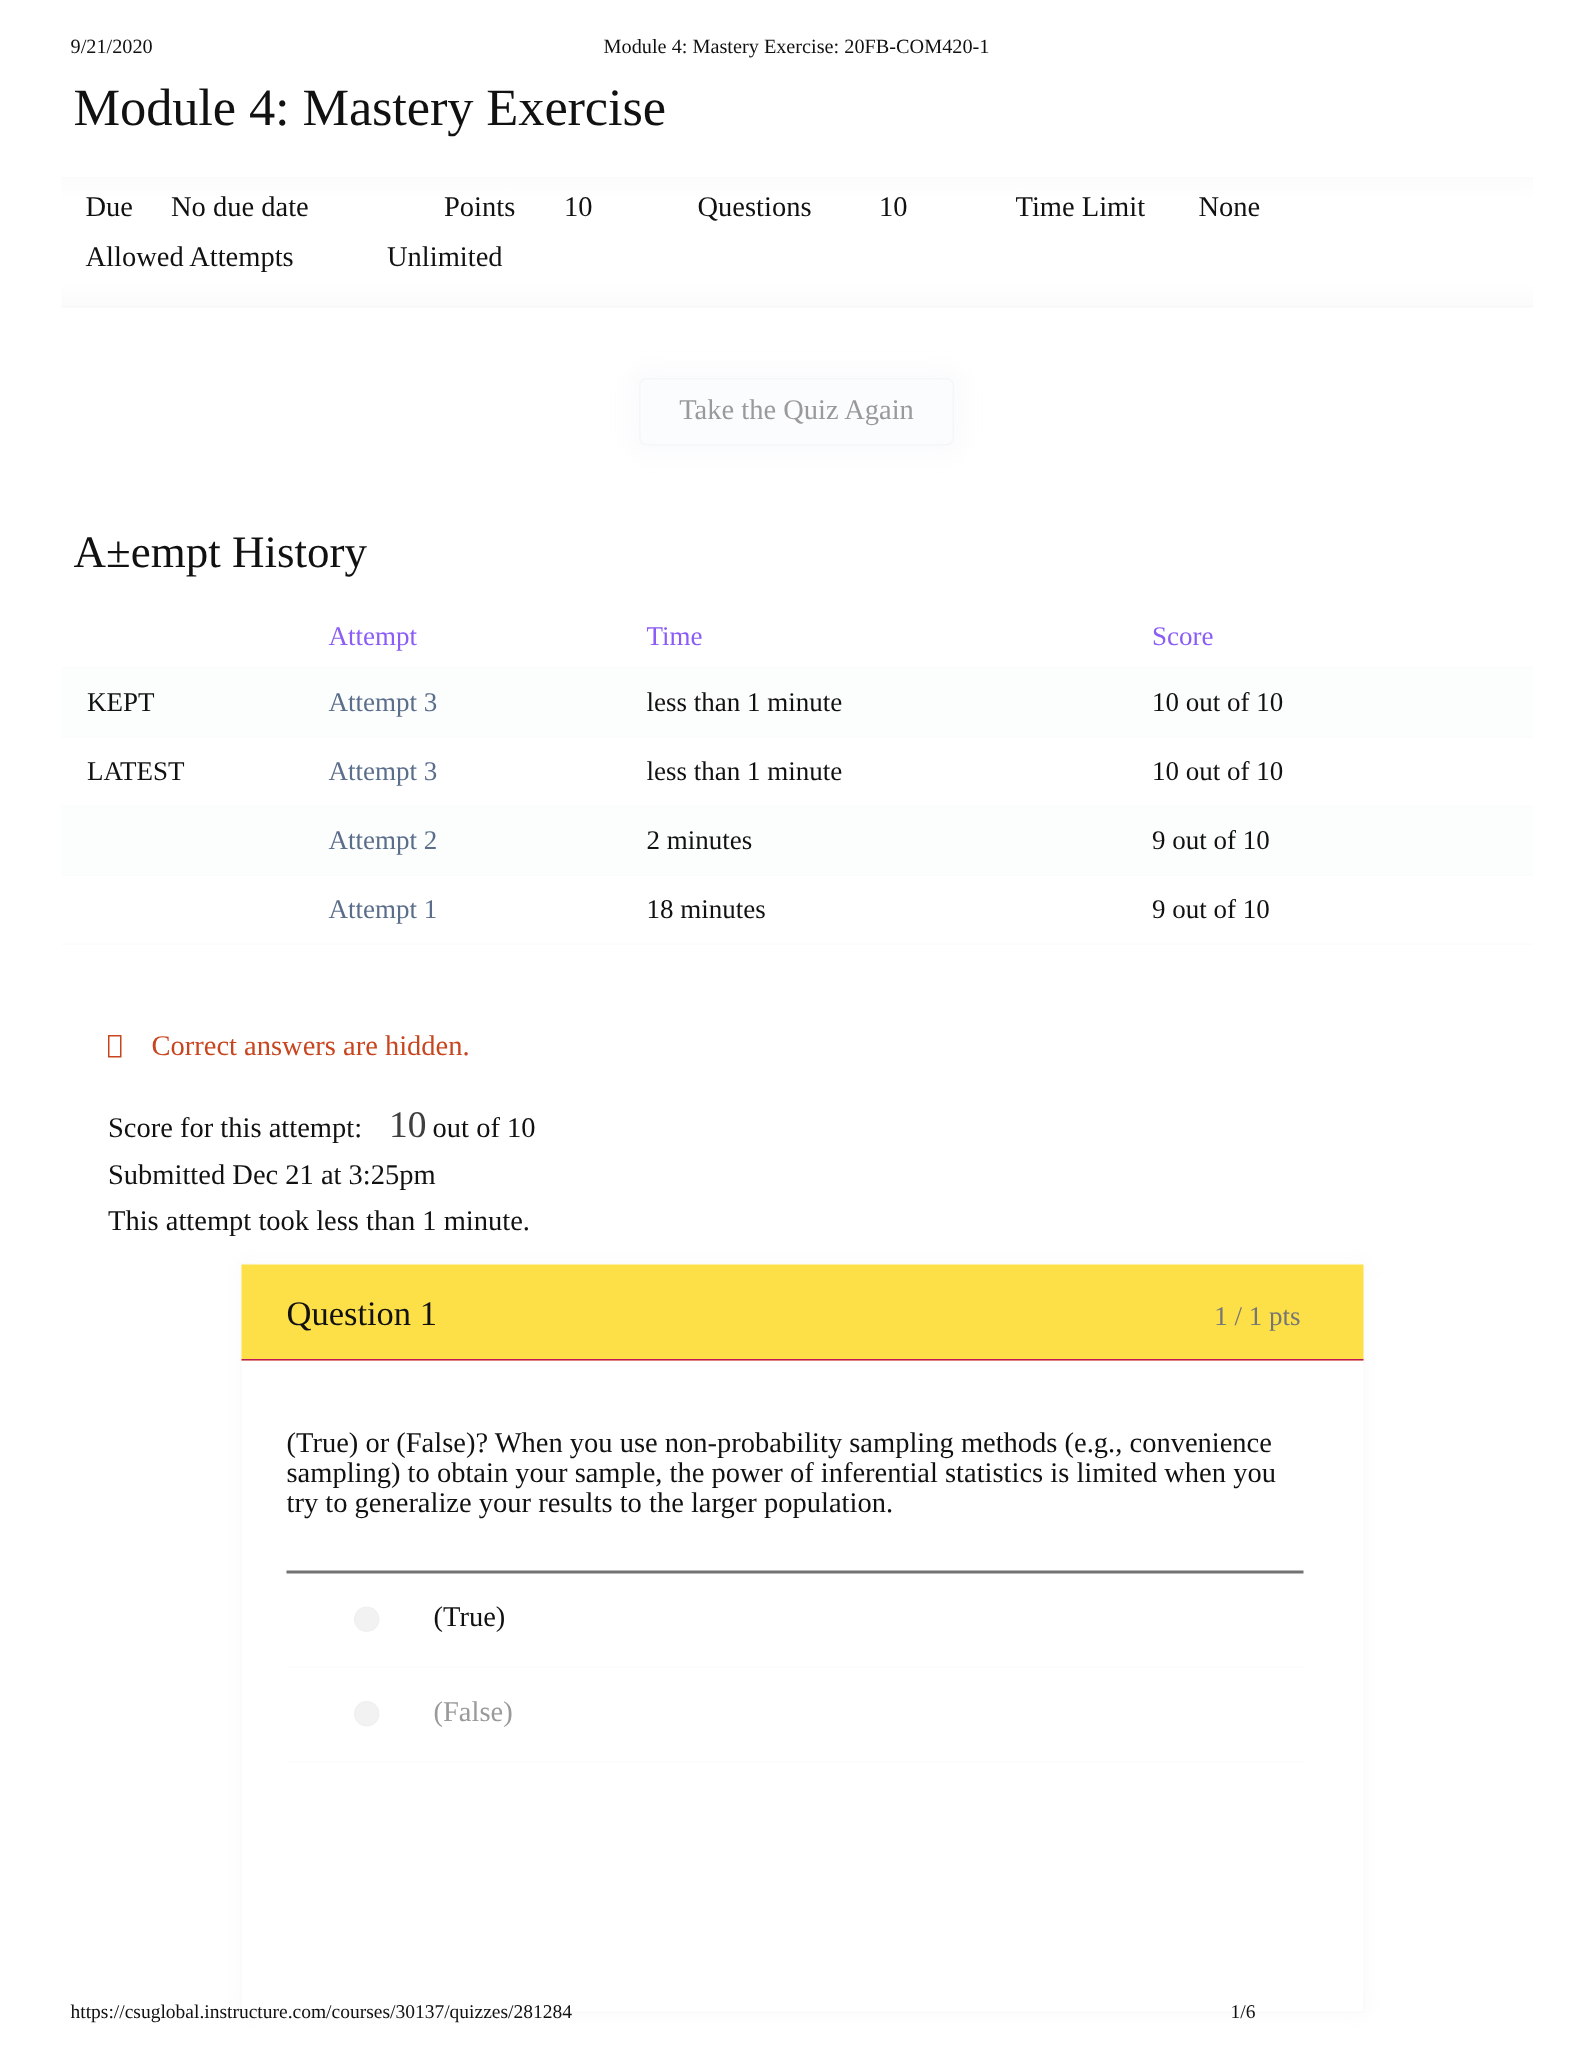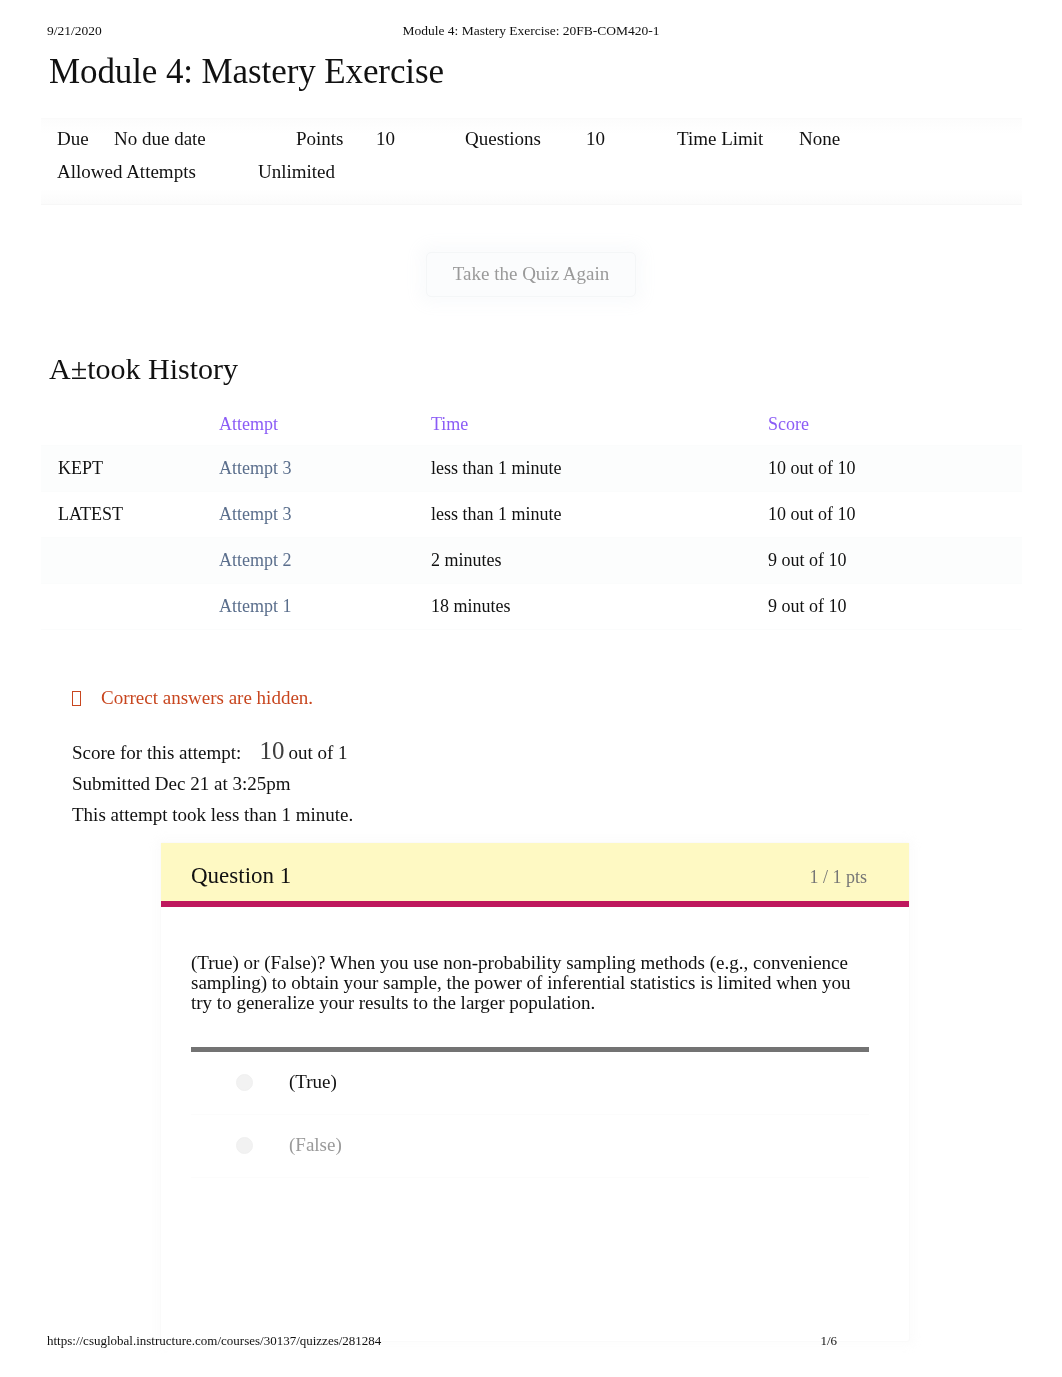--- a/index.html
+++ b/index.html
@@ -197,22 +197,22 @@
     width: 750px;
     height: 500px;
     background: #ffffff;
     border: 1px solid #fafafa;
     border-radius: 3px;
     box-shadow: 0 0 10px 4px rgba(252,252,252,0.9);
   }
   .q-header {
     position: relative;
     height: 64px;
-    border-bottom: 6px solid #be185d;
-    background: #fef9c3;
+    border-bottom: 1px solid #be185d;
+    background: #fde047;
   }
   .q-title {
     position: absolute;
     left: 30px;
     top: 20px;
     font-size: 23px;
     color: #111;
     white-space: nowrap;
   }
   .q-pts {
@@ -226,21 +226,21 @@
   .q-body {
     padding: 46px 40px 0 30px;
   }
   .q-text {
     font-size: 19px;
     line-height: 20px;
     color: #111;
   }
   .answers {
     margin-top: 34px;
-    border-top: 5px solid #737373;
+    border-top: 2px solid #737373;
   }
   .answer-row {
     position: relative;
     height: 63px;
     border-bottom: 1px solid #fcfcfc;
   }
   .answer-row .radio {
     position: absolute;
     left: 45px;
     top: 22px;
@@ -297,21 +297,21 @@
   <div class="details-row">
     <span class="d-lbl pos-att-l">Allowed Attempts</span>
     <span class="d-val pos-att-v">Unlimited</span>
   </div>
 </div>
 
 <div class="retake-wrap">
   <button class="retake-btn">Take the Quiz Again</button>
 </div>
 
-<h2 class="section-title">A±took History</h2>
+<h2 class="section-title">A±empt History</h2>
 
 <table class="history-table">
   <thead>
     <tr>
       <th class="col-flag"></th>
       <th class="col-attempt">Attempt</th>
       <th class="col-time">Time</th>
       <th class="col-score">Score</th>
     </tr>
   </thead>
@@ -342,21 +342,21 @@
     </tr>
   </tbody>
 </table>
 
 <div class="notice">
   <span class="tofu"></span><span>Correct answers are hidden.</span>
 </div>
 
 <div class="summary">
   <div>
-    <span>Score for this attempt:</span><span class="big-score">10</span><span>out of 1</span>
+    <span>Score for this attempt:</span><span class="big-score">10</span><span>out of 10</span>
   </div>
   <div>Submitted Dec 21 at 3:25pm</div>
   <div>This attempt took less than 1 minute.</div>
 </div>
 
 <div class="question-card">
   <div class="q-header">
     <span class="q-title">Question 1</span>
     <span class="q-pts">1 / 1 pts</span>
   </div>

